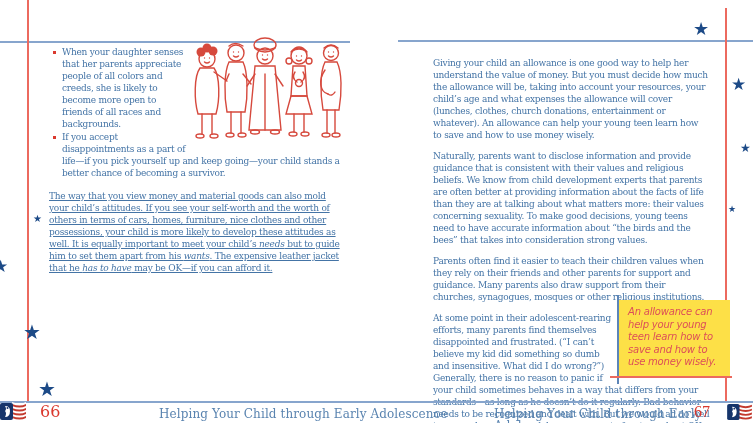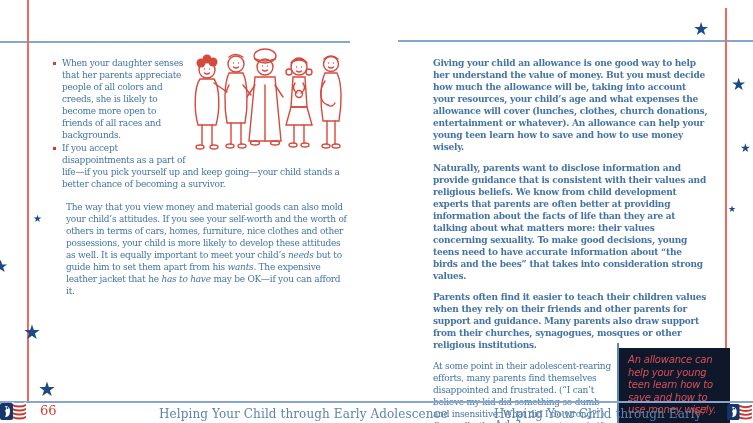--- a/index.html
+++ b/index.html
@@ -6,39 +6,39 @@
   #canvas{position:relative;width:753px;height:423px;background:#ffffff;overflow:hidden;
           font-family:"DejaVu Serif", serif;}
   
   .hrule{position:absolute;height:2px;background:#87a5cd;}
   .vrule-red{position:absolute;width:2px;background:#ec6a5f;}
   .footer-rule{position:absolute;left:0;top:401px;width:753px;height:2px;background:#87a5cd;}
   
   .star{position:absolute;color:#1c4a87;line-height:1;font-family:"DejaVu Sans",sans-serif;}
   
   .page-text{color:#4474a6;font-size:9px;line-height:12px;letter-spacing:-0.25px;}
-  .left-content{position:absolute;left:49px;top:47px;width:298px;}
+  .left-content{position:absolute;left:49px;top:36px;width:298px;}
   .right-content{position:absolute;left:433px;top:57px;width:279px;}
-  .right-content p{margin:0 4px 9px 0;font-weight:bold;}
+  .right-content p{margin:0 4px 9px 0;}
   
   ul.bullets{list-style:none;margin:10px 0 0 0;padding:0;}
   ul.bullets li{position:relative;padding-left:13px;margin:0 0 1px 0;}
   ul.bullets li::before{content:"";position:absolute;left:4px;top:4.5px;width:3px;height:3px;background:#da392e;}
   .illo{float:right;width:156px;height:112px;margin:-2px 0 4px 5px;}
-  .money-para{margin:11px 0 0 17px;}
+  .money-para{margin:11px 0 0 0;text-decoration:underline;}
   .money-para em{font-style:italic;}
   
   .pullquote{float:right;width:94px;margin:-12px -18px 4px 7px;padding:6px 8px 7px 9px;
-             background:#0f172a;position:relative;color:#dc4f58;
+             background:#fde047;position:relative;color:#dc4f58;
              font-family:"DejaVu Sans",sans-serif;font-style:italic;
              font-size:10px;line-height:12.6px;letter-spacing:-0.2px;}
   .pullquote::before{content:"";position:absolute;left:-2px;top:-5px;bottom:-8px;width:2px;background:#5c85b8;}
   .pullquote::after{content:"";position:absolute;left:-9px;right:-2px;bottom:-2px;height:2px;background:#ec6a5f;}
   
-  .pagenum{position:absolute;color:#da392e;font-size:13px;line-height:1;}
+  .pagenum{position:absolute;color:#da392e;font-size:16px;line-height:1;}
   .foot-title{position:absolute;color:#5a84b0;font-size:12px;line-height:1;letter-spacing:0.1px;}
   .logo{position:absolute;}
 </style>
 </head>
 <body>
 
 <div id="canvas">
 
   <div>
     <div class="hrule" style="left:0;top:41px;width:350px;"></div>

